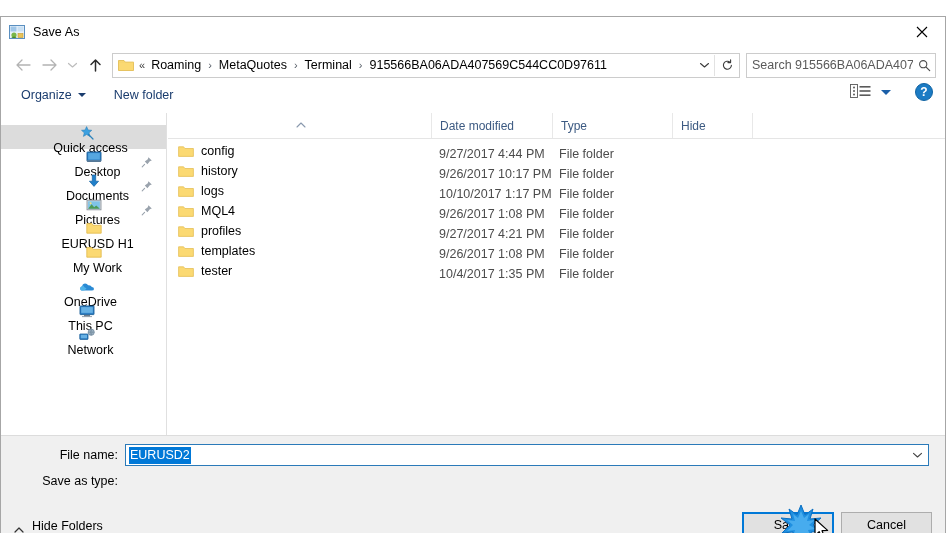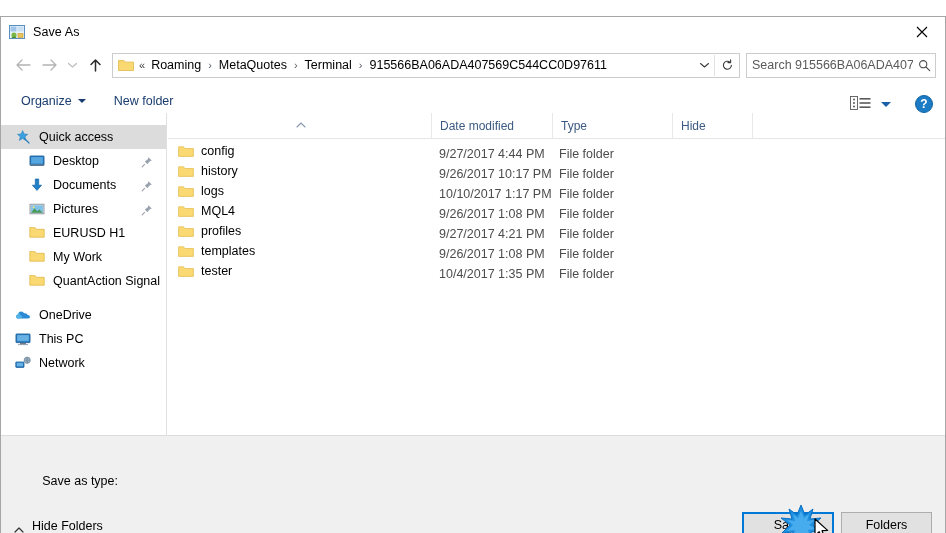--- a/index.html
+++ b/index.html
@@ -110,21 +110,21 @@
     width: 22px; flex: none;
     display: flex; align-items: center; justify-content: center;
   }
 
   
   #toolbar {
     position: absolute; left: 0; top: 66px;
     width: 944px; height: 30px;
     background: #ffffff;
     border-bottom: 2px solid #15803d;
-    display: flex; align-items: flex-end;
+    display: flex; align-items: flex-start;
   }
   .tb-item {
     font-size: 12.5px; color: #1a3c6e;
     display: flex; align-items: center; height: 24px;
     padding: 0 6px;
   }
   #tb-organize { margin-left: 14px; }
   #tb-newfolder { margin-left: 16px; }
   .tb-caret {
     margin-left: 6px;
@@ -169,20 +169,21 @@
     border-right: 1px solid #e0e0e0;
     overflow: hidden;
     padding-top: 12px;
     box-sizing: border-box;
   }
   .nav-item {
     height: 24px;
     display: flex; align-items: center;
     padding-left: 14px;
     position: relative;
+    flex-direction: column;
   }
   .nav-item.selected { background: #dcdcdc; }
   .nav-item.indent { padding-left: 28px; }
   .nav-icon {
     width: 16px; height: 16px; flex: none;
     margin-right: 8px; position: relative;
   }
   .nav-label {
     font-size: 12.5px; color: #000000; white-space: nowrap;
   }
@@ -533,28 +534,20 @@
 
       <div class="nav-item indent">
         <span class="nav-icon">
           <svg width="16" height="14" viewBox="0 0 16 14">
             <path d="M0.8 2.6 L6 2.6 L7.2 4.3 L15.2 4.3 L15.2 12.2 L0.8 12.2 Z" fill="#fbd972" stroke="#e0b94a" stroke-width="0.8"></path>
           </svg>
         </span>
         <span class="nav-label">My Work</span>
       </div>
 
-      <div class="nav-item indent">
-        <span class="nav-icon">
-          <svg width="16" height="14" viewBox="0 0 16 14">
-            <path d="M0.8 2.6 L6 2.6 L7.2 4.3 L15.2 4.3 L15.2 12.2 L0.8 12.2 Z" fill="#fbd972" stroke="#e0b94a" stroke-width="0.8"></path>
-          </svg>
-        </span>
-        <span class="nav-label">QuantAction Signal</span>
-      </div>
 
       <div class="nav-gap"></div>
 
       <div class="nav-item">
         <span class="nav-icon">
           <svg width="16" height="16" viewBox="0 0 16 16">
             <path d="M4.2 11.6 Q1.2 11.6 1.2 9.4 Q1.2 7.6 3.2 7.3 Q3.5 4.6 6.2 4.6 Q8.2 4.6 9.1 6.3 Q11.9 5.9 12.8 8 Q15 8.2 15 9.9 Q15 11.6 12.6 11.6 Z" fill="#2a8ad4"></path>
             <path d="M4.2 11.6 Q1.2 11.6 1.2 9.4 Q1.2 7.6 3.2 7.3 Q3.6 6.7 4.3 6.4 Q5 8.6 7.5 9.3 Q6.4 11.6 4.2 11.6 Z" fill="#4fb3e8"></path>
           </svg>
         </span>
@@ -705,41 +698,52 @@
           <div class="cell-type">File folder</div>
           <div class="cell-size"></div>
         </div>
 
       </div>
     </div>
   </div>
 
   <div id="footer">
 
+    <div class="field-row" id="row-filename">
+      <div class="field-label">File name:</div>
+      <div class="field-input" id="filename-input">
+        <span id="filename-value">EURUSD2</span>
+        <span class="field-caret">
+          <svg width="11" height="8" viewBox="0 0 11 8">
+            <path d="M1.5 2.3 L5.5 6 L9.5 2.3" stroke="#444444" stroke-width="1.1" fill="none" stroke-linecap="round" stroke-linejoin="round"></path>
+          </svg>
+        </span>
+      </div>
+    </div>
 
     <div class="field-row" id="row-filetype">
       <div class="field-label">Save as type:</div>
     </div>
 
     <div id="hide-folders">
       <span id="hf-chevron">
         <svg width="12" height="10" viewBox="0 0 12 10">
           <path d="M2 7 L6 3 L10 7" stroke="#333333" stroke-width="1.2" fill="none" stroke-linecap="round" stroke-linejoin="round"></path>
         </svg>
       </span>
       <span id="hf-label">Hide Folders</span>
     </div>
   </div>
 
   <div id="btn-save">
     <span>Save</span>
   </div>
 
   <div id="btn-cancel">
-    <span>Folders</span>
+    <span>Cancel</span>
   </div>
 
   <div id="click-burst">
     <svg width="44" height="42" viewBox="0 0 44 42">
       <path d="M22 1 L26 11 L34 5 L31 15 L42 14 L34 21 L43 27 L32 28 L36 38 L27 32 L24 41 L20 32 L12 38 L14 28 L3 29 L11 21 L2 14 L13 15 L10 5 L18 11 Z" fill="#1f8fe0" stroke="#0a6fc2" stroke-width="1"></path>
       <path d="M22 7 L25 14 L30 10 L28 17 L36 16 L30 21 L37 25 L29 26 L32 33 L25 29 L23 35 L20 29 L14 33 L16 26 L8 27 L14 21 L8 16 L16 17 L14 10 L19 14 Z" fill="#4fb2f0" opacity="0.85"></path>
     </svg>
   </div>
 
   <div id="cursor">

